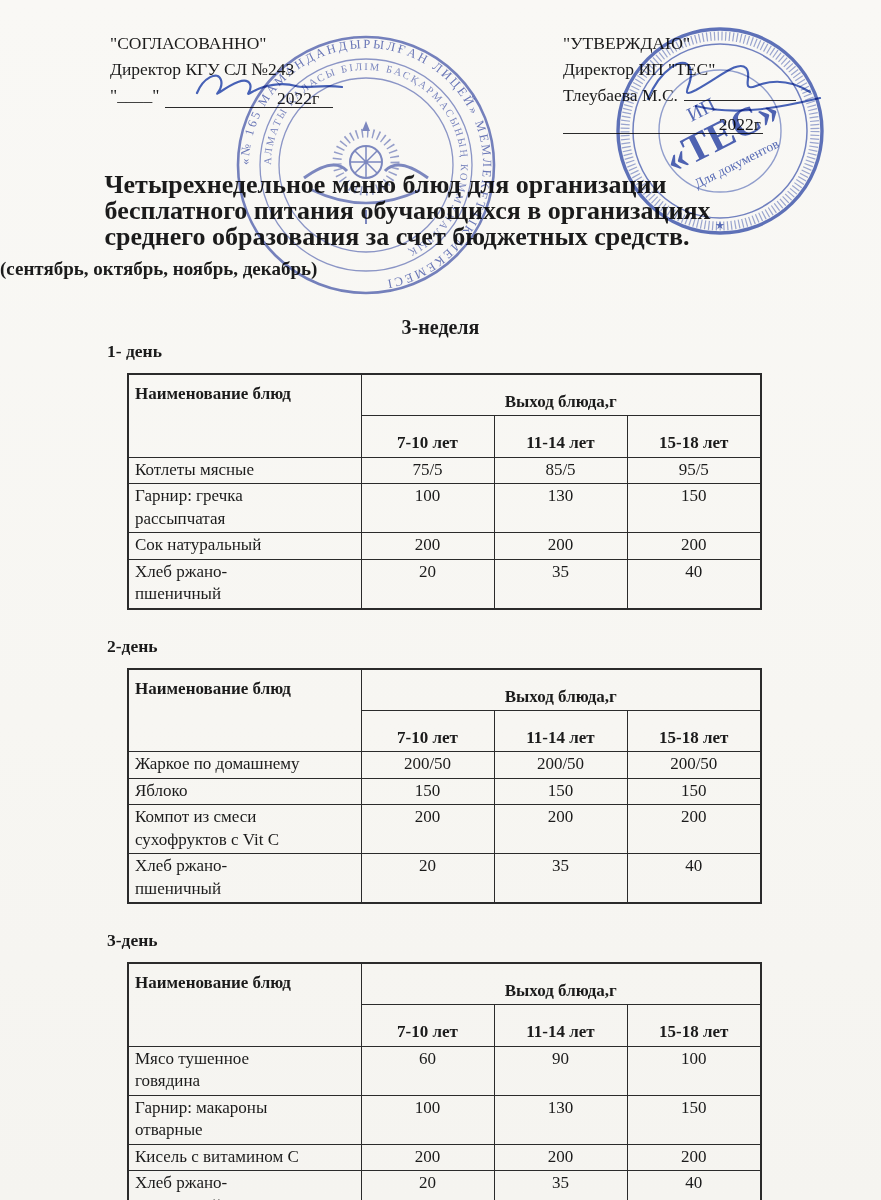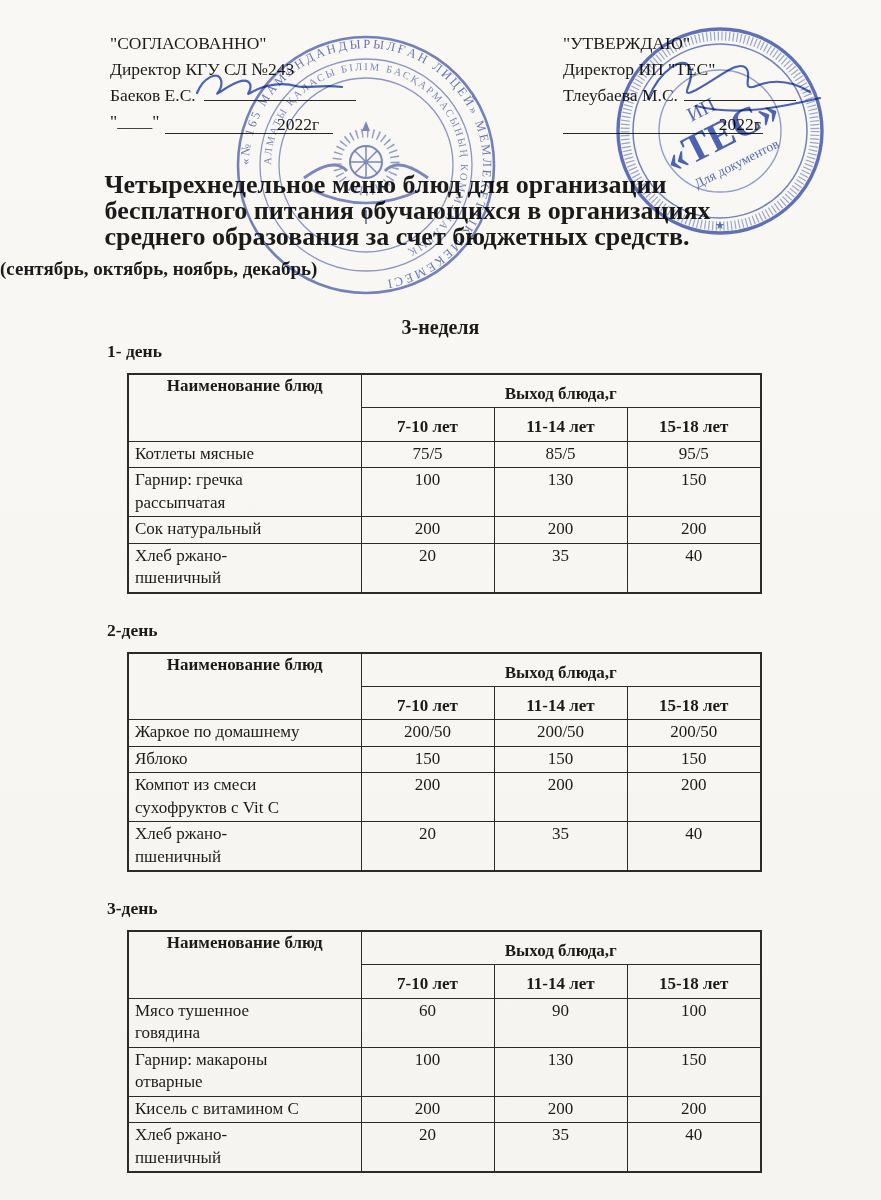--- a/index.html
+++ b/index.html
@@ -23,39 +23,38 @@
     width:672px; text-align:left; font-weight:bold; font-size:26px; line-height:26px;
   }
   .subtitle { position:absolute; top:258px; left:0; width:100%; font-weight:bold; font-size:19px; }
   .week     { position:absolute; top:301px; left:0; width:100%; text-align:center; font-weight:bold; font-size:20px;margin-top:15px; }
   
   .days { position:absolute; top:341px; left:107px; width:700px; }
   .day  { margin-bottom:26px; }
   .day-label { font-weight:bold; font-size:17.5px; margin-bottom:11px; }
   table.menu { border-collapse:collapse; table-layout:fixed; width:633px; margin-left:20px; border:2px solid #2b2b2b; }
   .menu th, .menu td { border:1.5px solid #2b2b2b; font-size:17px; line-height:1.32; padding:1px 6px 2px; vertical-align:top; }
-  .menu th { font-weight:bold; text-align:center; padding-top:8px; }
-  .menu th.h-name { text-align:center; padding-top:0; }
+  .menu th { font-weight:bold; text-align:center; padding-top:16px; }
+  .menu th.h-name { text-align:left; padding-top:8px; }
   .menu td.cell-name { text-align:left; white-space:pre-line; }
   .menu td.cell-val  { text-align:center; }
   
   .stamp, .signatures { position:absolute; mix-blend-mode:multiply; pointer-events:none; }
   .stamp-left  { left:233px; top:32px;  width:266px; height:266px; }
   .stamp-right { left:613px; top:24px;  width:214px; height:214px; }
   .signatures  { left:0; top:0; width:881px; height:280px; }
 </style>
 </head>
 <body>
 
 <div class="page">
 
   <div class="approval left-block">
     <div class="row">"СОГЛАСОВАННО"</div>
     <div class="row">Директор  КГУ СЛ №243</div>
-    <div class="row"><span>Баеков Е.С.</span><span class="uline" style="width:152px;margin-left:8px"></span></div>
     <div class="row"><span>"____"</span><span class="dateline" style="width:168px"><span>2022г</span></span></div>
   </div>
 
   <div class="approval right-block">
     <div class="row">"УТВЕРЖДАЮ"</div>
     <div class="row">Директор ИП "ТЕС"</div>
     <div class="row"><span>Тлеубаева М.С.</span><span class="uline" style="width:112px;margin-left:6px"></span></div>
     <div class="row"><span class="dateline" style="width:200px;margin-left:0"><span>2022г</span></span></div>
   </div>
 

